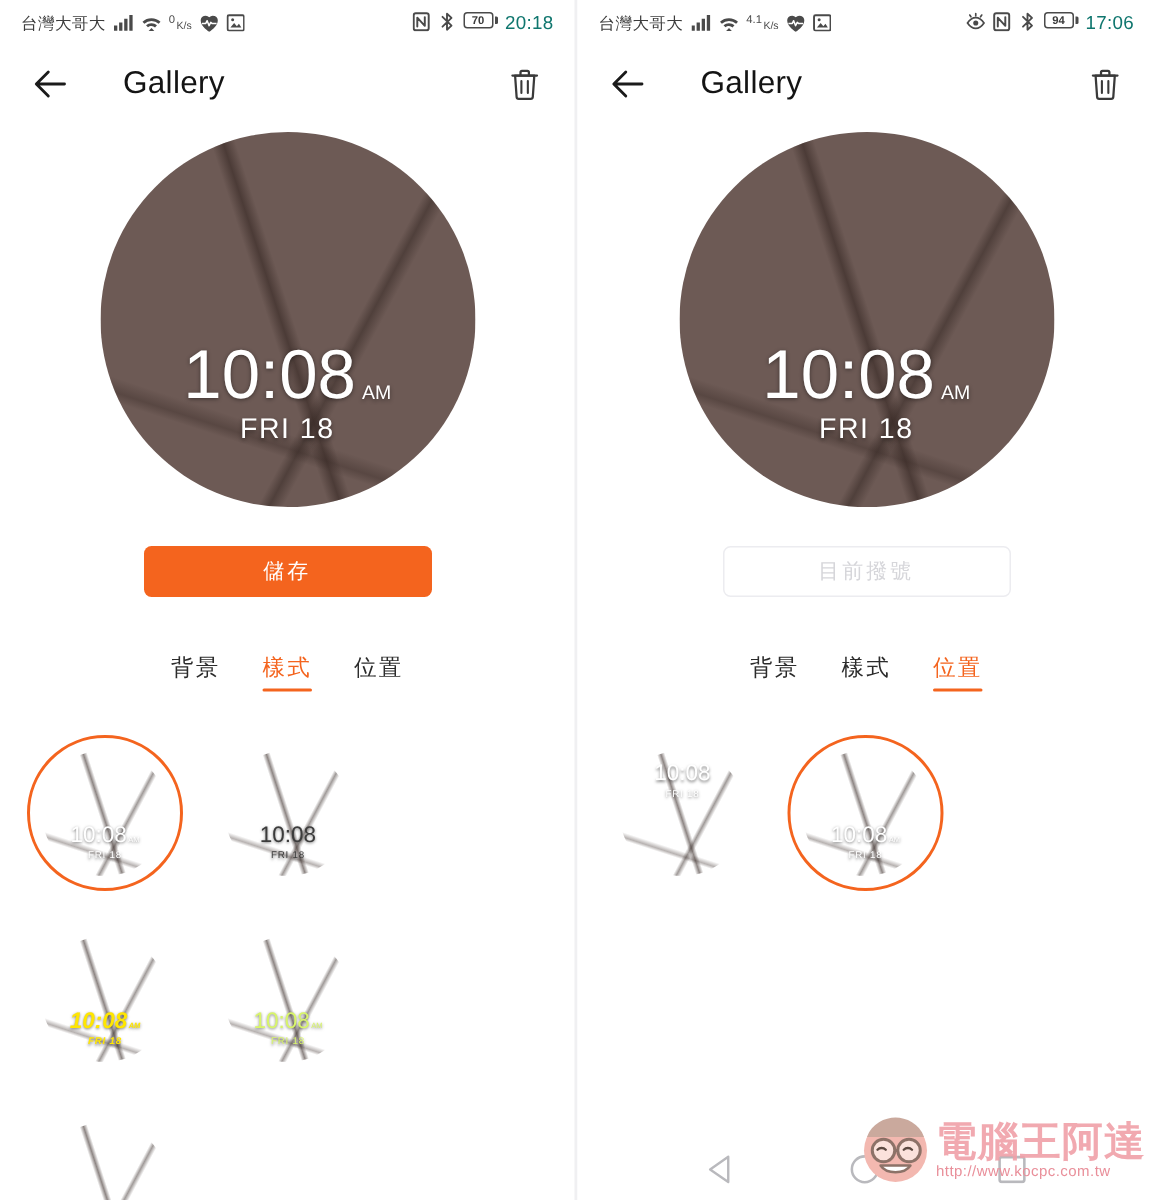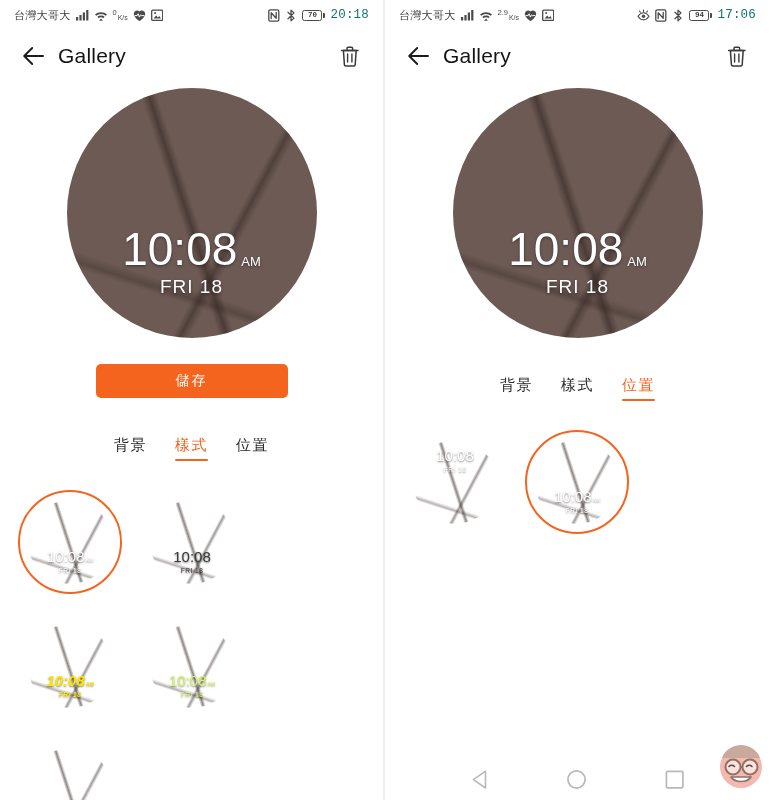--- a/index.html
+++ b/index.html
@@ -27,21 +27,21 @@
   .statusbar {
     height: 30px;
     display: flex;
     align-items: center;
     padding: 0 14px;
     font-size: 10.5px;
     color: #3b3b3b;
     flex: 0 0 auto;
   }
   .sb-left { display: flex; align-items: center; gap: 5px; }
-  .sb-right { display: flex; align-items: center; gap: 5px; margin-left: auto; font-family: Liberation Mono, monospace; }
+  .sb-right { display: flex; align-items: flex-start; gap: 5px; margin-left: auto; }
   .carrier { font-size: 11px; letter-spacing: .3px; color: #3c3c3c; }
   .clock { font-size: 12.5px; color: #0f766e; letter-spacing: .2px; }
 
   .ico { display: inline-block; line-height: 0; }
   .ico svg { display: block; }
 
   .kbs { display: flex; align-items: flex-start; line-height: 1; }
   .kbs .rate { font-size: 7.5px; color: #4a4a4a; }
   .kbs .unit { font-size: 7px; color: #4a4a4a; margin-top: 5px; margin-left: 1px; }
 
@@ -64,21 +64,21 @@
   .appbar {
     height: 52px;
     display: flex;
     align-items: center;
     padding: 0 22px;
     flex: 0 0 auto;
   }
   .appbar .title {
     font-size: 21px;
     color: #141414;
-    margin-left: 12px;
+    margin-left: 36px;
     letter-spacing: .2px;
   }
   .appbar .spacer { flex: 1; }
 
   
   .preview-wrap {
     display: flex; justify-content: center;
     margin-top: 6px;
     flex: 0 0 auto;
   }
@@ -388,21 +388,21 @@
             </svg>
           </span>
           <span class="ico">
             <svg width="14" height="13" viewBox="0 0 14 13">
               <path d="M7 3.2c2.3 0 4.4.85 6 2.25l-1.25 1.4A7.4 7.4 0 0 0 7 4.95 7.4 7.4 0 0 0 2.25 6.85L1 5.45A9 9 0 0 1 7 3.2z" fill="#4a4a4a"></path>
               <path d="M7 6.5c1.4 0 2.7.5 3.65 1.35l-1.3 1.4A3.6 3.6 0 0 0 7 8.25c-.9 0-1.75.35-2.35.95l-1.3-1.4A5.4 5.4 0 0 1 7 6.5z" fill="#4a4a4a"></path>
               <path d="M7 9.6l1.9 2.1H5.1z" fill="#4a4a4a"></path>
             </svg>
           </span>
           <span class="kbs">
-            <span class="rate">2.9</span>
+            <span class="rate">4.1</span>
             <span class="unit">K/s</span>
           </span>
           <span class="ico">
             <svg width="13" height="13" viewBox="0 0 13 13">
               <path d="M6.5 12.2S.8 8.6.8 4.8A3.3 3.3 0 0 1 6.5 2.5 3.3 3.3 0 0 1 12.2 4.8c0 3.8-5.7 7.4-5.7 7.4z" fill="#4a4a4a"></path>
               <path d="M1.6 6.6h2.6l.9-1.8 1.3 3.3 1.1-2.2.8 .7h3.1" stroke="#fff" stroke-width="1" fill="none" stroke-linejoin="round"></path>
             </svg>
           </span>
           <span class="ico">
             <svg width="12" height="12" viewBox="0 0 12 12">
@@ -451,20 +451,23 @@
             </svg></span></span>
       </div>
       <div class="preview-wrap">
         <div class="watch">
           <div class="photo"></div>
           <div class="time bottom" style="color:#ffffff"><div class="t-main">
               <span>10:08</span>
               <span class="t-ampm">AM</span>
             </div><div class="t-date">FRI 18</div></div>
         </div>
+      </div>
+      <div class="action-wrap">
+        <button class="btn disabled">目前撥號</button>
       </div>
       <div class="tabs">
         <div class="tab">背景</div>
         <div class="tab">樣式</div>
         <div class="tab active">位置</div>
       </div>
       <div class="grid">
         <div class="thumb-cell">
           <div class="thumb">
             <div class="photo"></div>
@@ -500,14 +503,18 @@
         <svg width="46" height="50" viewBox="0 0 46 50">
           <circle cx="23" cy="25" r="21" fill="#f3b8b0"></circle>
           <path d="M4 16c3-9 12-13 19-13s16 4 19 13z" fill="#caa99d"></path>
           <circle cx="15" cy="25" r="7.5" stroke="#8d7268" stroke-width="2" fill="#fbe2dc"></circle>
           <circle cx="32" cy="25" r="7.5" stroke="#8d7268" stroke-width="2" fill="#fbe2dc"></circle>
           <path d="M22.5 25h2" stroke="#8d7268" stroke-width="2"></path>
           <path d="M11 24.5c1.5-1.5 4-1.5 5.5 0M28.5 24.5c1.5-1.5 4-1.5 5.5 0" stroke="#5d4a42" stroke-width="1.6" fill="none" stroke-linecap="round"></path>
           <path d="M13 35c4 6 16 6 20 0z" fill="#fff" stroke="#8d7268" stroke-width="1.6" stroke-linejoin="round"></path>
         </svg>
       </span>
+      <div class="wm-text">
+        <div class="wm-title">電腦王阿達</div>
+        <div class="wm-url">http://www.kocpc.com.tw</div>
+      </div>
     </div>
   </div>
 
 </body></html>

